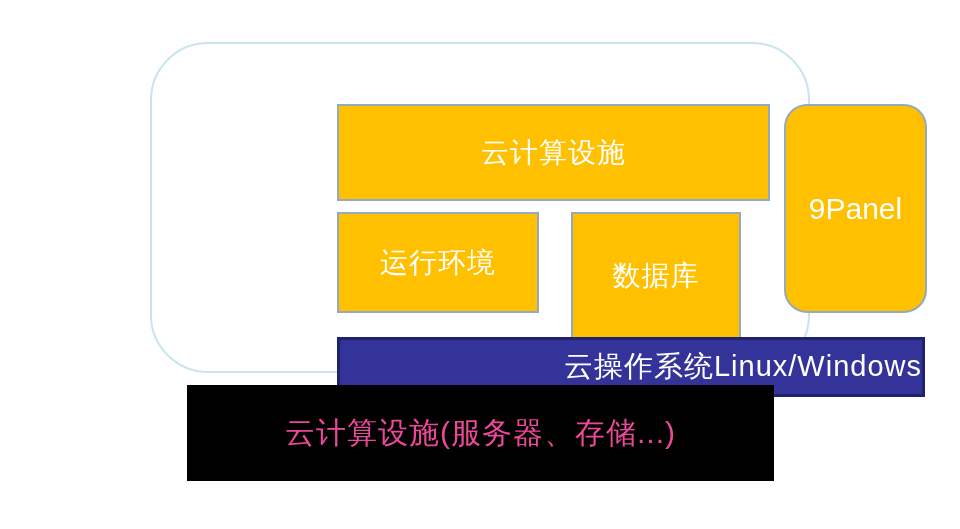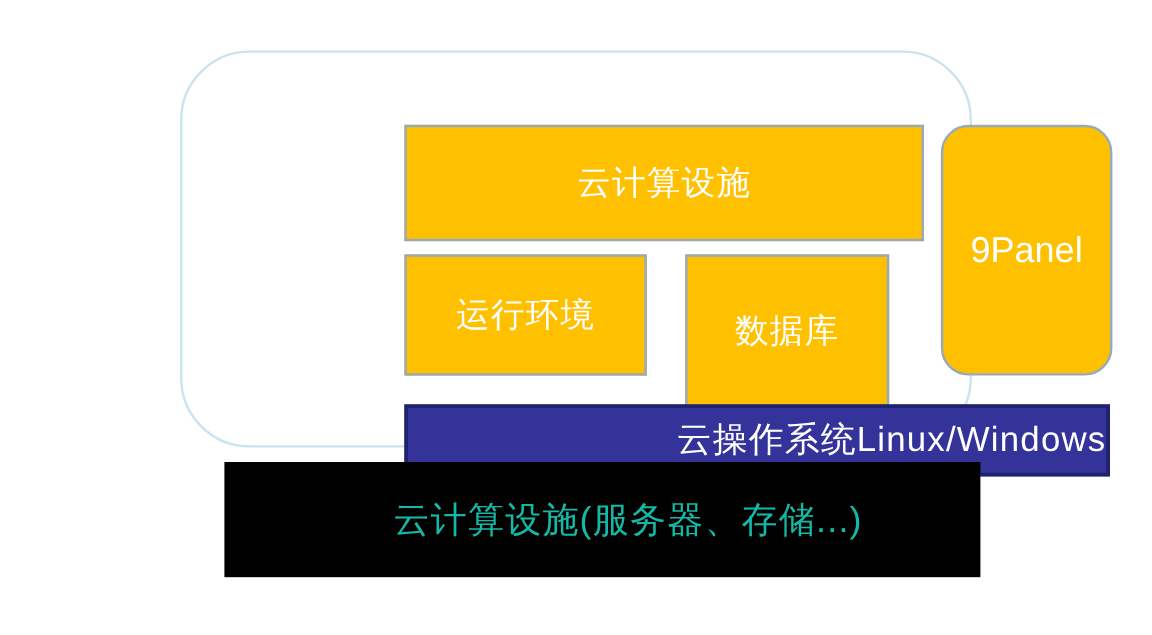--- a/index.html
+++ b/index.html
@@ -65,24 +65,23 @@
   .infra-bar {
     position: absolute;
     left: 187px;
     top: 385px;
     width: 587px;
     height: 96px;
     background: #000000;
     display: flex;
     align-items: center;
     justify-content: center;
-    color: #14b8a6;
+    color: #ec4899;
     font-size: 30px;
     letter-spacing: 1px;
-    padding-left: 43px;
   }
   .label { white-space: nowrap; }
 </style>
 </head>
 <body>
 
 <div class="stage">
 
   <div class="platform-container">
 

